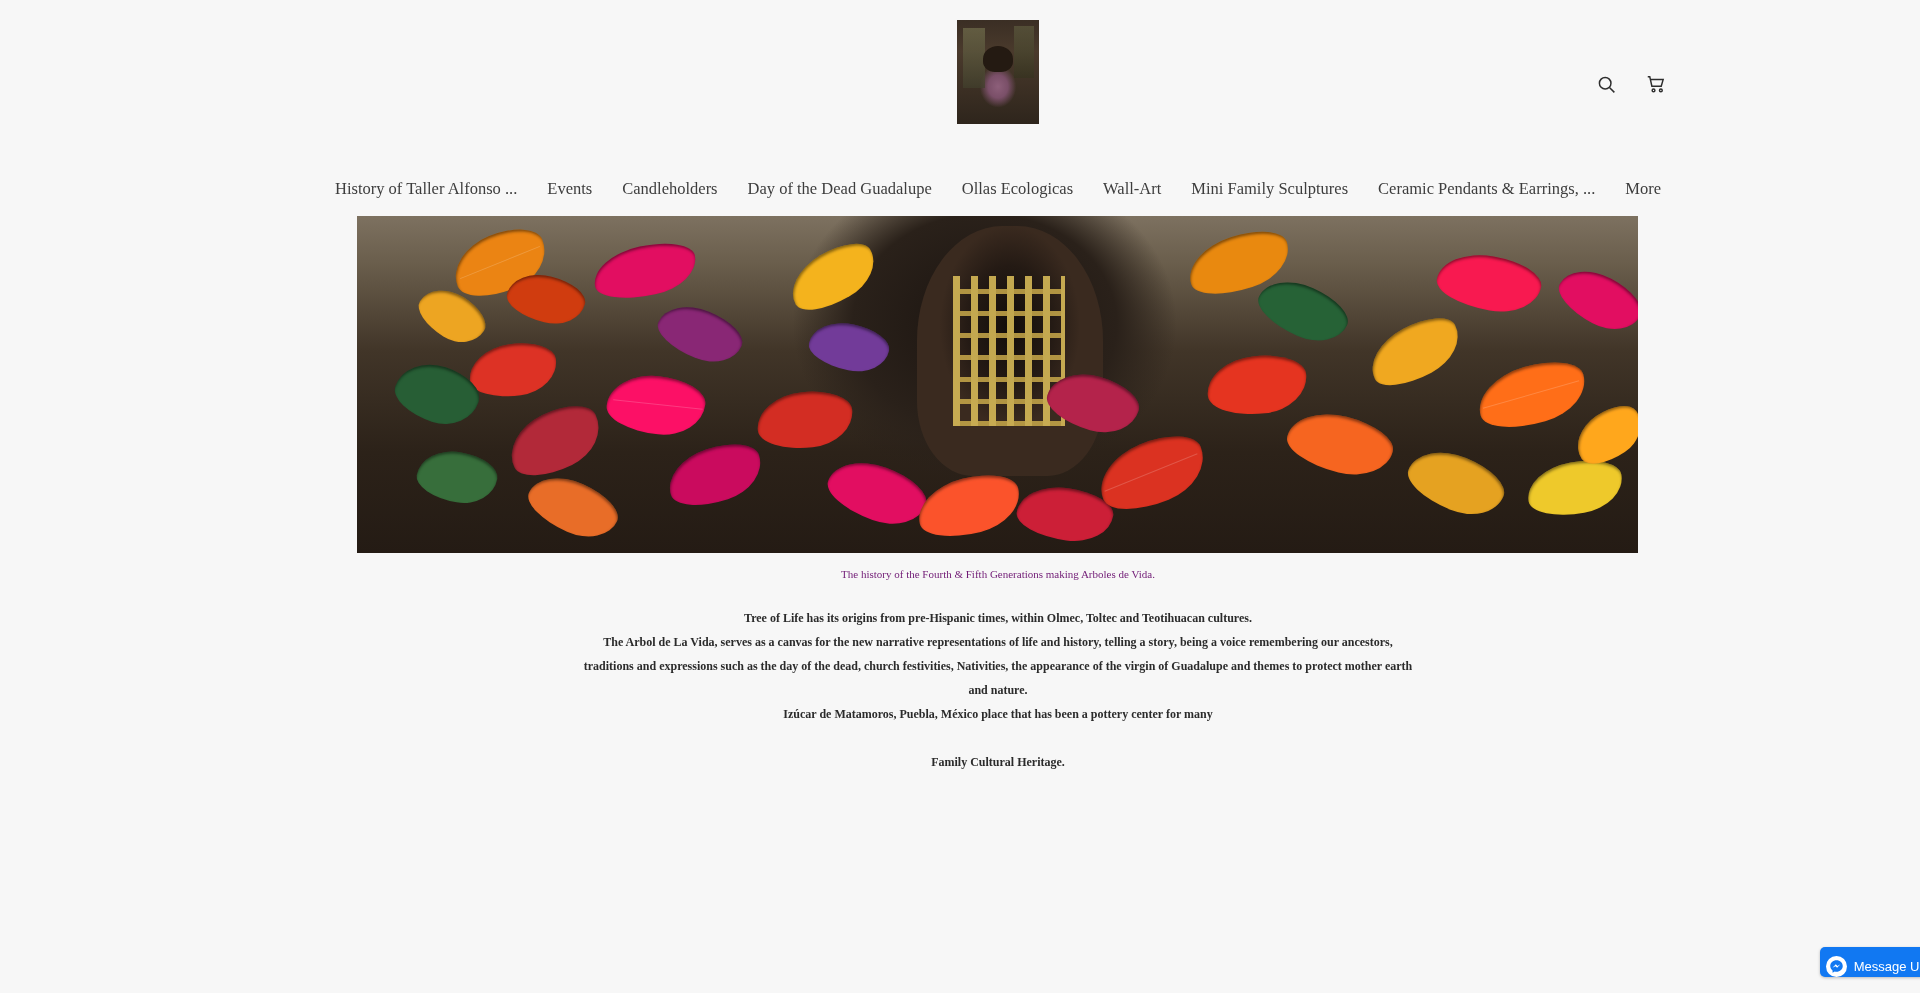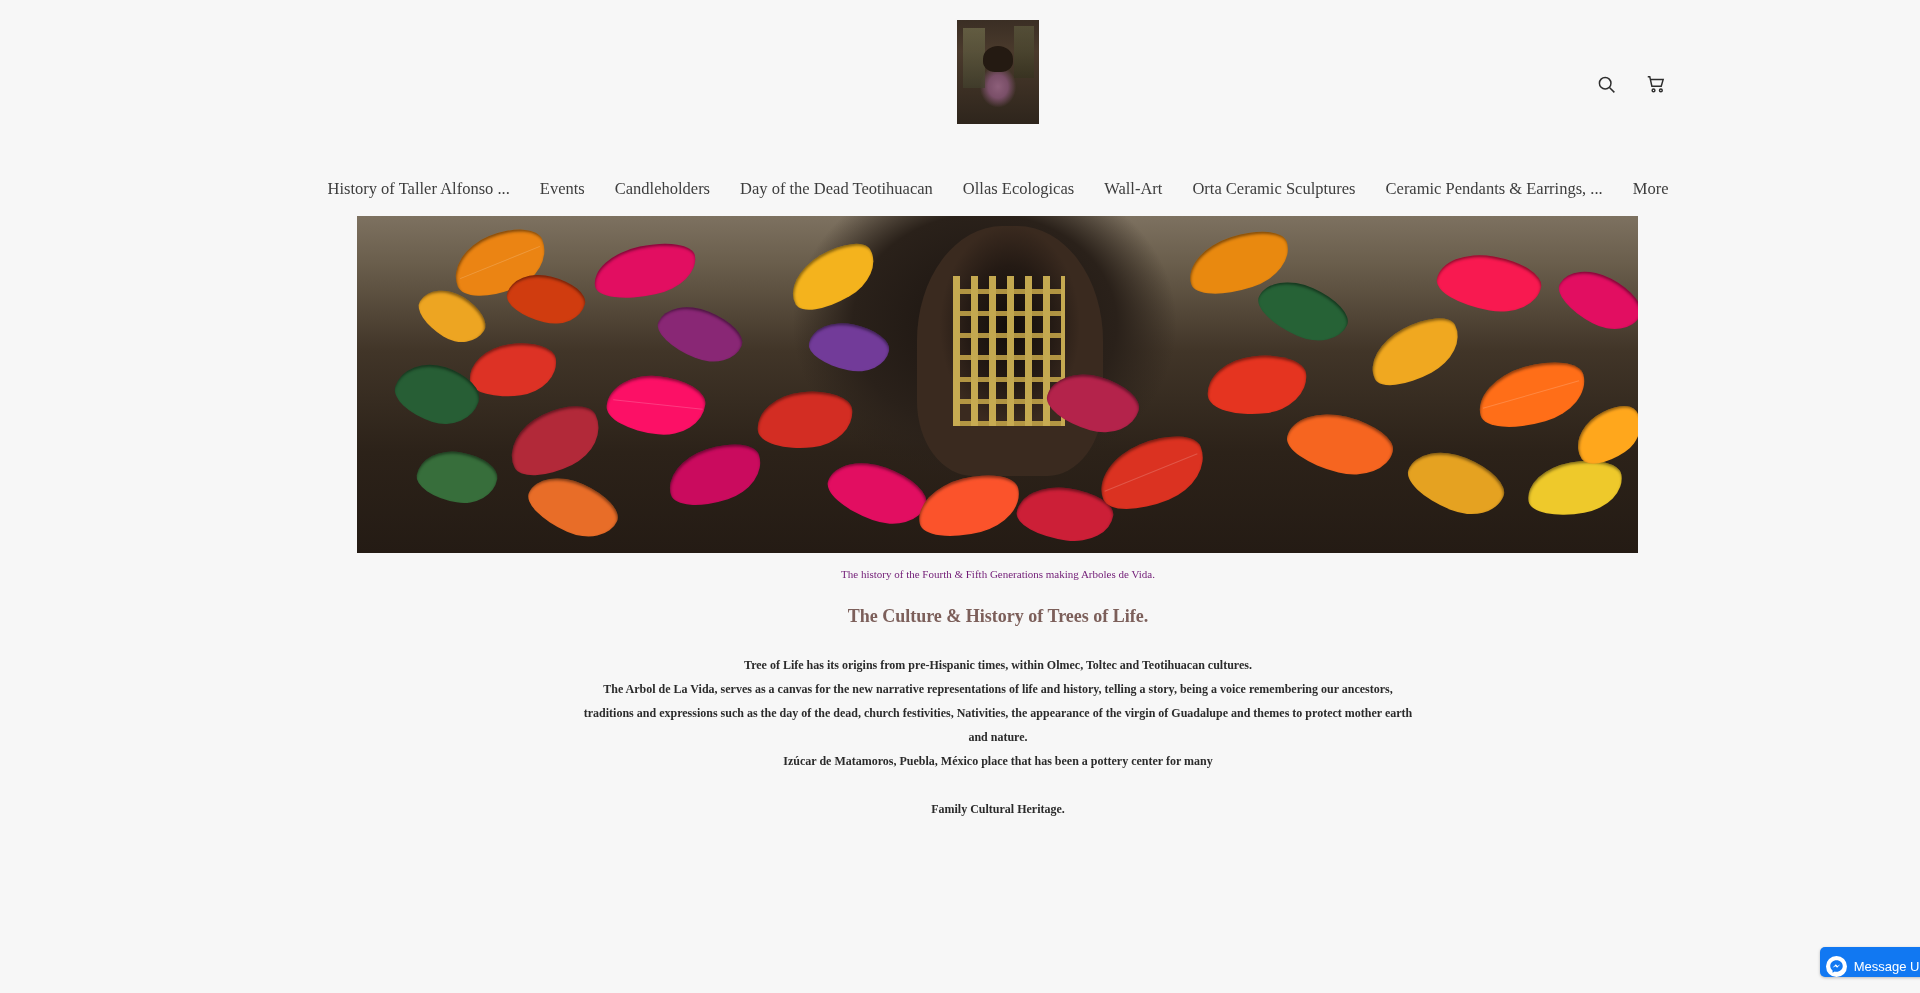--- a/index.html
+++ b/index.html
@@ -244,24 +244,24 @@
         </svg>
       </div>
     </div>
   </div>
 
   <div class="nav-bar">
     <div class="nav-inner">
       <div class="nav-item">History of Taller Alfonso ...</div>
       <div class="nav-item">Events</div>
       <div class="nav-item">Candleholders</div>
-      <div class="nav-item">Day of the Dead Teotihuacan</div>
+      <div class="nav-item">Day of the Dead Guadalupe</div>
       <div class="nav-item">Ollas Ecologicas</div>
       <div class="nav-item">Wall-Art</div>
-      <div class="nav-item">Orta Ceramic Sculptures</div>
+      <div class="nav-item">Mini Family Sculptures</div>
       <div class="nav-item">Ceramic Pendants &amp; Earrings, ...</div>
       <div class="nav-item">More</div>
     </div>
   </div>
 
   <div class="hero">
     <div class="hero-canvas">
       <div class="hero-bg"></div>
 
       <div class="blob" style="left:95px;  top:18px;  width:96px;  height:58px;  background:#d9872c; transform:rotate(-22deg);"></div>
@@ -308,21 +308,20 @@
 
       <div class="vein" style="left:100px; top:46px; width:86px; transform:rotate(-22deg);"></div>
       <div class="vein" style="left:256px; top:188px; width:90px; transform:rotate(6deg);"></div>
       <div class="vein" style="left:744px; top:256px; width:100px; transform:rotate(-22deg);"></div>
       <div class="vein" style="left:1124px; top:178px; width:100px; transform:rotate(-16deg);"></div>
     </div>
   </div>
 
   <div class="content">
     <p class="intro-line">The history of the Fourth &amp; Fifth Generations making Arboles de Vida.</p>
-    <h2 class="subhead">The Culture &amp; History of Trees of Life.</h2>
     <p class="body-para">Tree of Life has its origins from pre-Hispanic times, within Olmec, Toltec and Teotihuacan cultures.</p>
     <p class="body-para tight">The Arbol de La Vida, serves as a canvas for the new narrative representations of life and history, telling a story, being a voice remembering our ancestors, traditions and expressions such as the day of the dead, church festivities, Nativities, the appearance of the virgin of Guadalupe and themes to protect mother earth and nature.</p>
     <p class="body-para tight">Izúcar de Matamoros, Puebla, México place that has been a pottery center for many</p>
     <p class="body-para gap">Family Cultural Heritage.</p>
   </div>
 
   <div class="messenger">
     <span class="messenger-bubble">
       <svg width="15" height="15" viewBox="0 0 24 24" fill="#1178f2">
         <path d="M12 2C6.3 2 2 6.2 2 11.3c0 2.9 1.4 5.4 3.7 7.1V22l3.4-1.9c.9.2 1.9.4 2.9.4 5.7 0 10-4.2 10-9.2S17.7 2 12 2zm1 12.1l-2.6-2.7-4.9 2.7 5.4-5.7 2.6 2.6 4.8-2.6-5.3 5.7z"></path>

